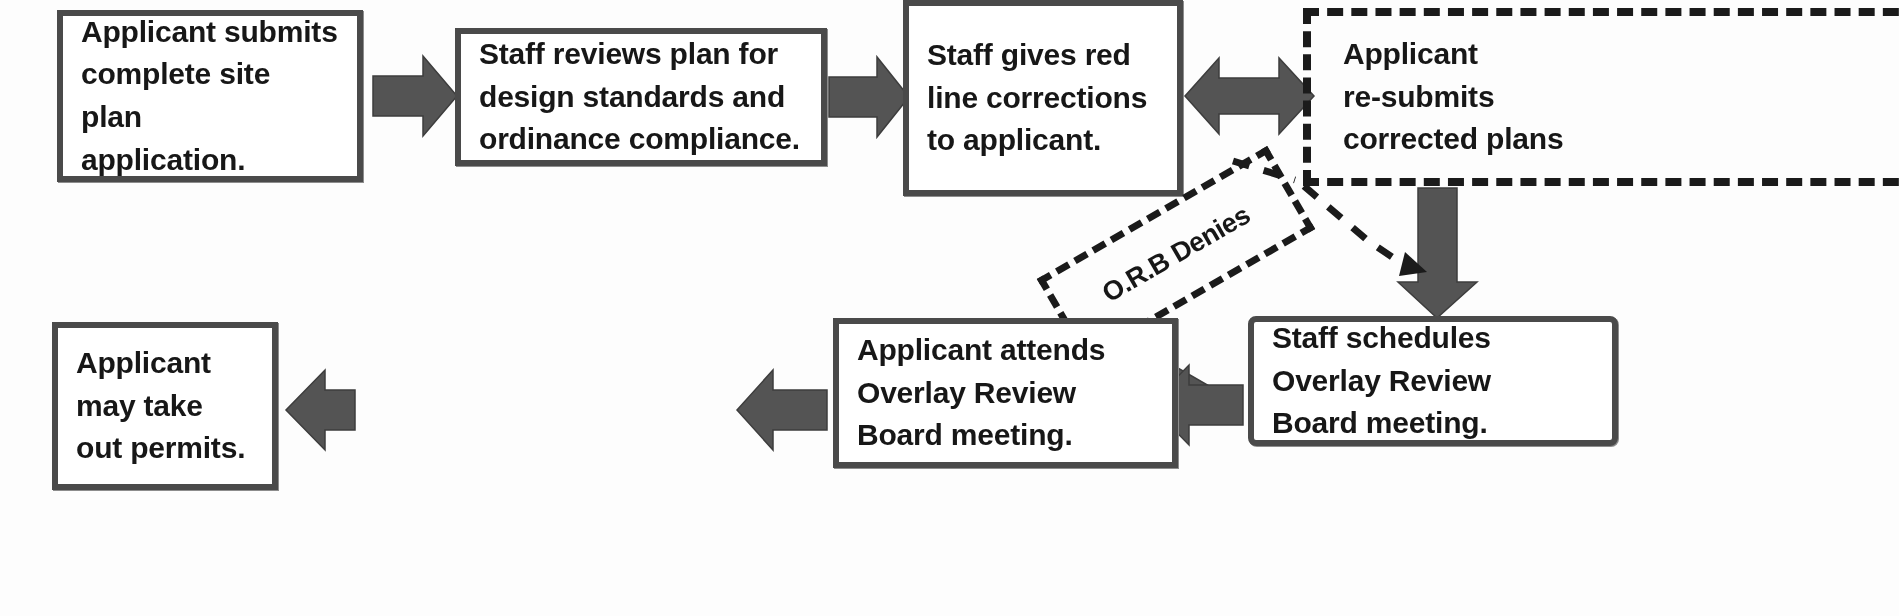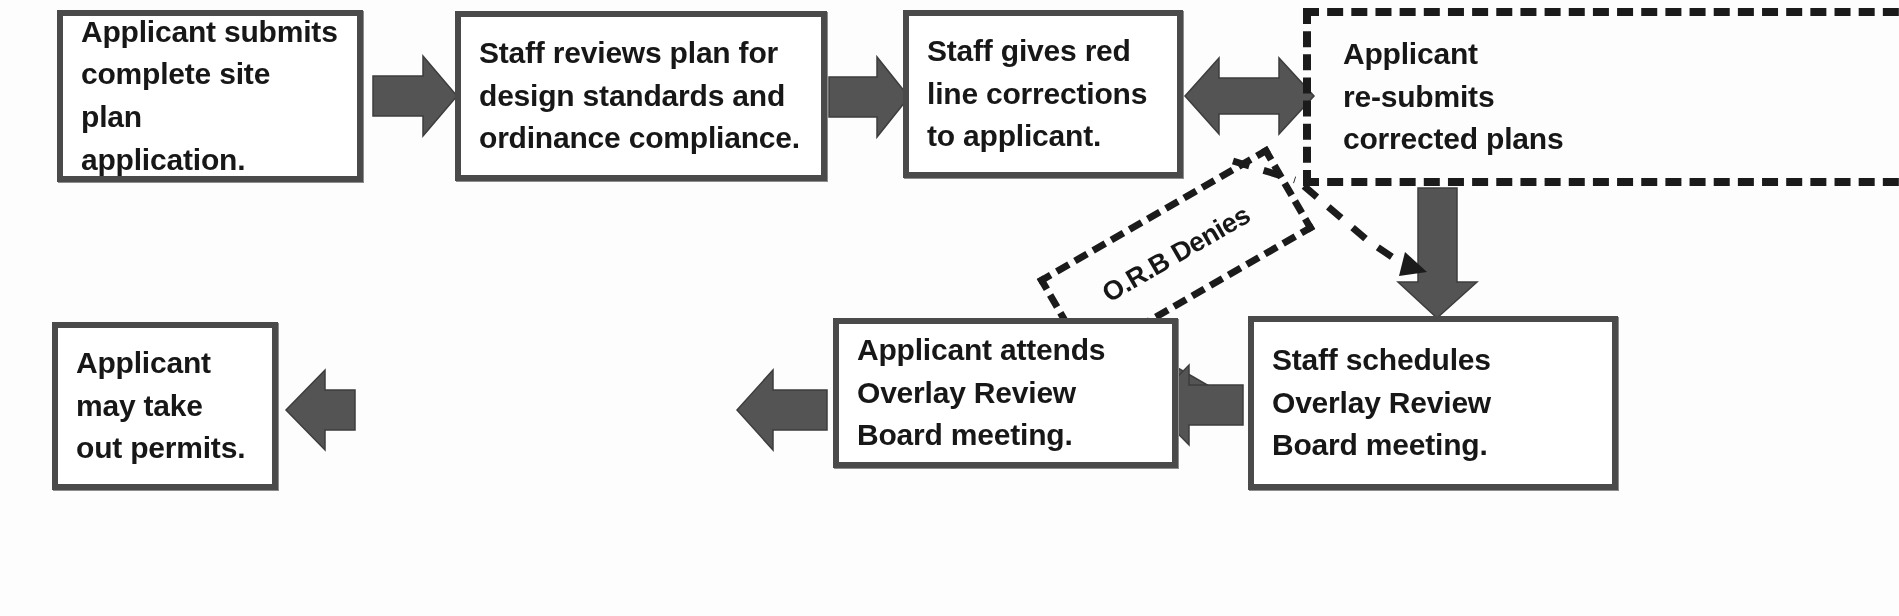--- a/index.html
+++ b/index.html
@@ -106,27 +106,27 @@
       <path class="dashtip" d="M 1368 252 L 1390 272 L 1362 276 Z"></path>
     </g>
   </svg>
 
   <div class="box" style="left:20px;top:10px;width:306px;height:172px;">
     <span class="txt">Applicant submits
 complete site plan
 application.</span>
   </div>
 
-  <div class="box" style="left:418px;top:11px;width:372px;height:170px;">
+  <div class="box" style="left:418px;top:28px;width:372px;height:138px;">
     <span class="txt">Staff reviews plan for
 design standards and
 ordinance compliance.</span>
   </div>
 
-  <div class="box" style="left:866px;top:10px;width:280px;height:168px;">
+  <div class="box" style="left:866px;top:0;width:280px;height:196px;">
     <span class="txt">Staff gives red
 line corrections
 to applicant.</span>
   </div>
 
   <div class="box dashed" style="left:1266px;top:8px;width:620px;height:178px;">
     <span class="dash-frame"></span>
     <span class="txt" style="margin-left:22px;">Applicant
 re-submits
 corrected plans</span>
@@ -142,19 +142,19 @@
 out permits.</span>
   </div>
 
 
   <div class="box" style="left:796px;top:318px;width:345px;height:150px;">
     <span class="txt">Applicant attends
 Overlay Review
 Board meeting.</span>
   </div>
 
-  <div class="box" style="left:1211px;top:316px;width:370px;height:174px;">
+  <div class="box" style="left:1211px;top:316px;width:370px;height:130px;border-radius:8px;">
     <span class="txt">Staff schedules
 Overlay Review
 Board meeting.</span>
   </div>
 
 </div>
 
 </body></html>

